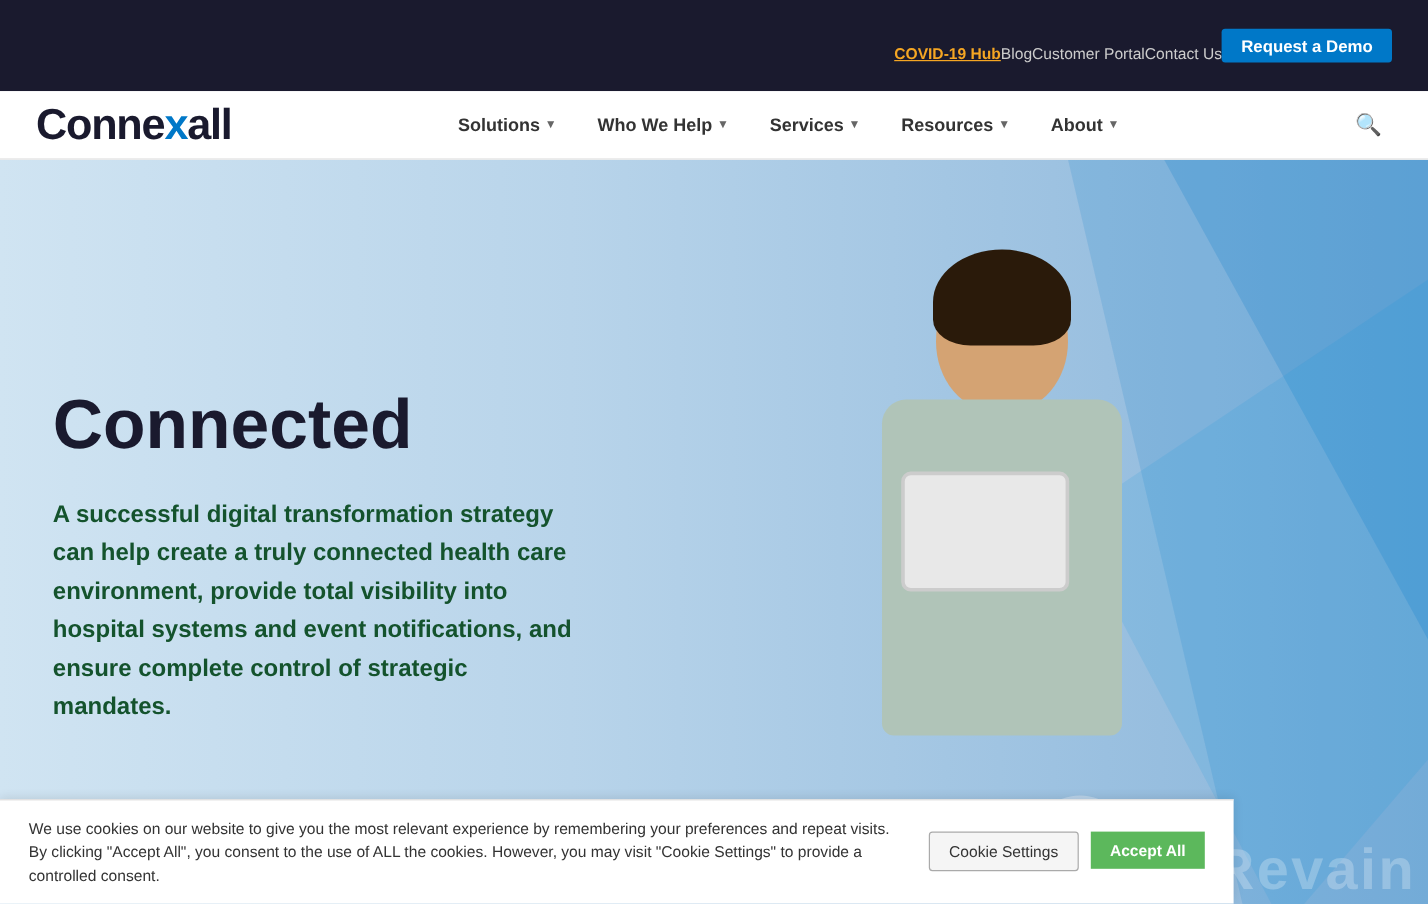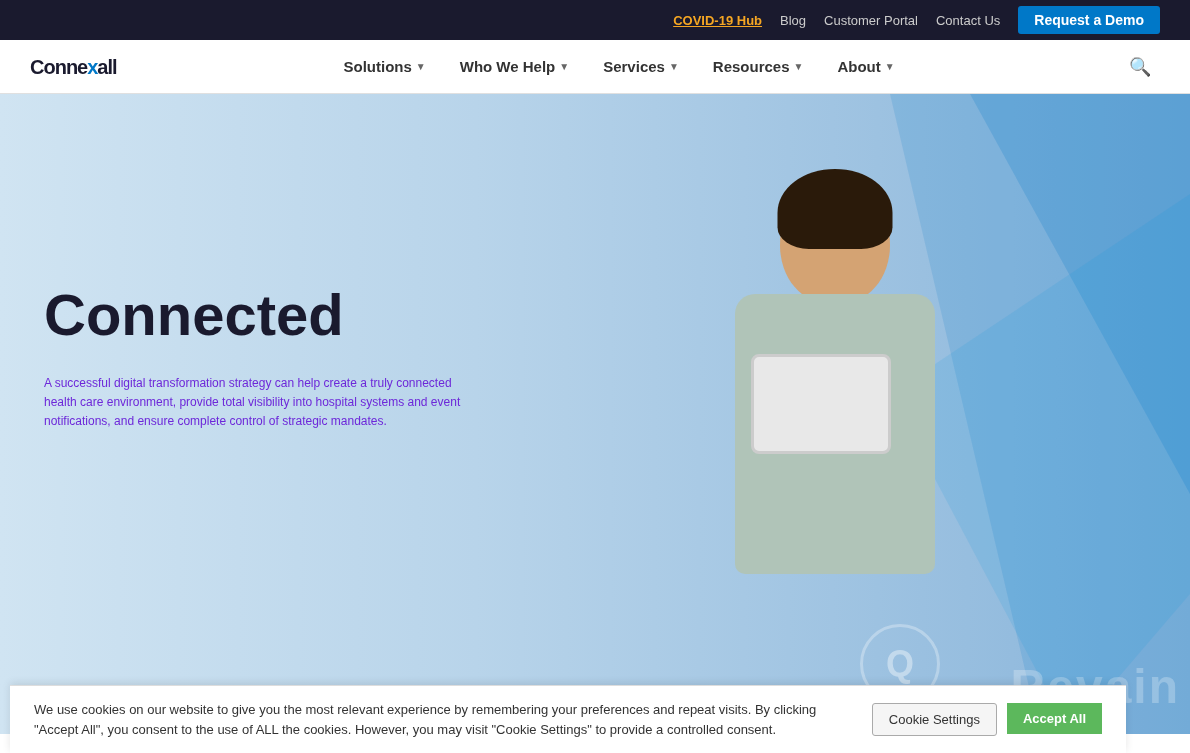--- a/index.html
+++ b/index.html
@@ -4,24 +4,23 @@
   <style>
     * { margin: 0; padding: 0; box-sizing: border-box; }
     body { font-family: 'Arial', sans-serif; width: 1190px; overflow-x: hidden; }
 
     
     .top-bar {
       background: #1a1a2e;
       color: #ccc;
       display: flex;
       justify-content: flex-end;
-      align-items: center;
-      padding: 6px 30px;
+      align-items: flex-end;
+      padding: 24px 30px;
       font-size: 13px;
-      gap: 18px;
     }
     .top-bar a {
       color: #ccc;
       text-decoration: none;
       cursor: pointer;
     }
     .top-bar .covid-link {
       color: #f5a623;
       text-decoration: underline;
       font-weight: bold;
@@ -46,21 +45,21 @@
       justify-content: space-between;
       border-bottom: 1px solid #e0e0e0;
       position: relative;
       z-index: 10;
     }
     .logo-container {
       display: flex;
       align-items: center;
     }
     .logo-text {
-      font-size: 20px;
+      font-size: 36px;
       font-weight: 900;
       color: #1a1a2e;
       letter-spacing: -1px;
       line-height: 1;
     }
     .logo-text .x-letter {
       color: #0078c8;
     }
     .nav-links {
       display: flex;
@@ -201,32 +200,33 @@
       z-index: 5;
     }
     .hero-title {
       font-size: 58px;
       font-weight: 900;
       color: #1a1a2e;
       line-height: 1.05;
       margin-bottom: 28px;
     }
     .hero-subtitle {
-      font-size: 12px;
-      color: #6d28d9;
+      font-size: 20px;
+      color: #14532d;
       line-height: 1.6;
       max-width: 440px;
+      font-weight: bold;
     }
 
     
     .cookie-banner {
       position: fixed;
       bottom: 0;
-      left: 10px;
-      width: 1116px;
+      left: 0;
+      width: 1028px;
       background: #fff;
       border-top: 1px solid #ddd;
       padding: 14px 24px;
       display: flex;
       align-items: center;
       justify-content: space-between;
       z-index: 100;
       font-size: 13px;
       color: #333;
       box-shadow: 0 -2px 8px rgba(0,0,0,0.1);

